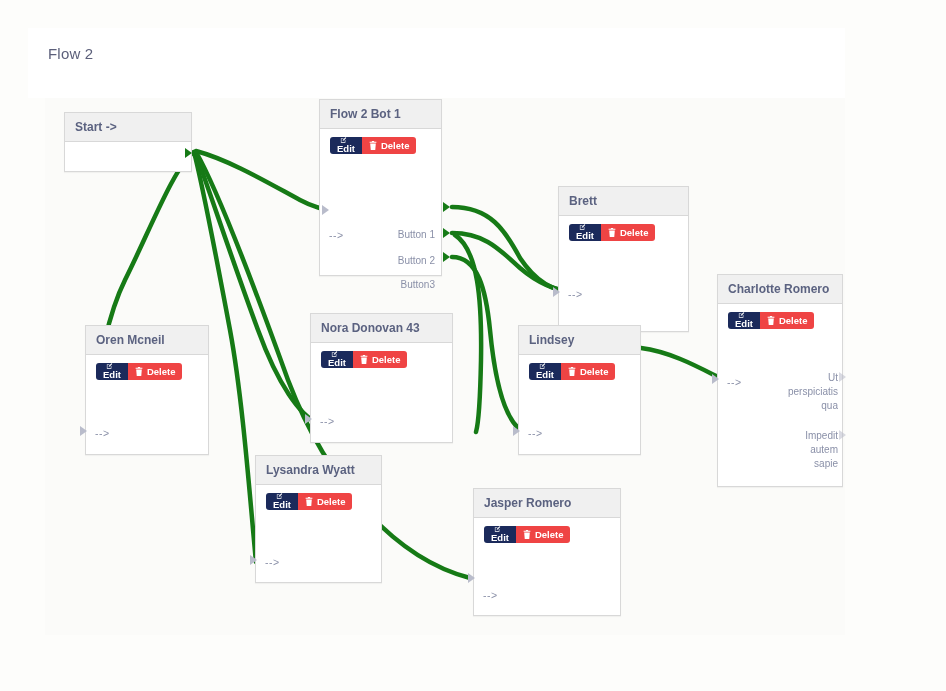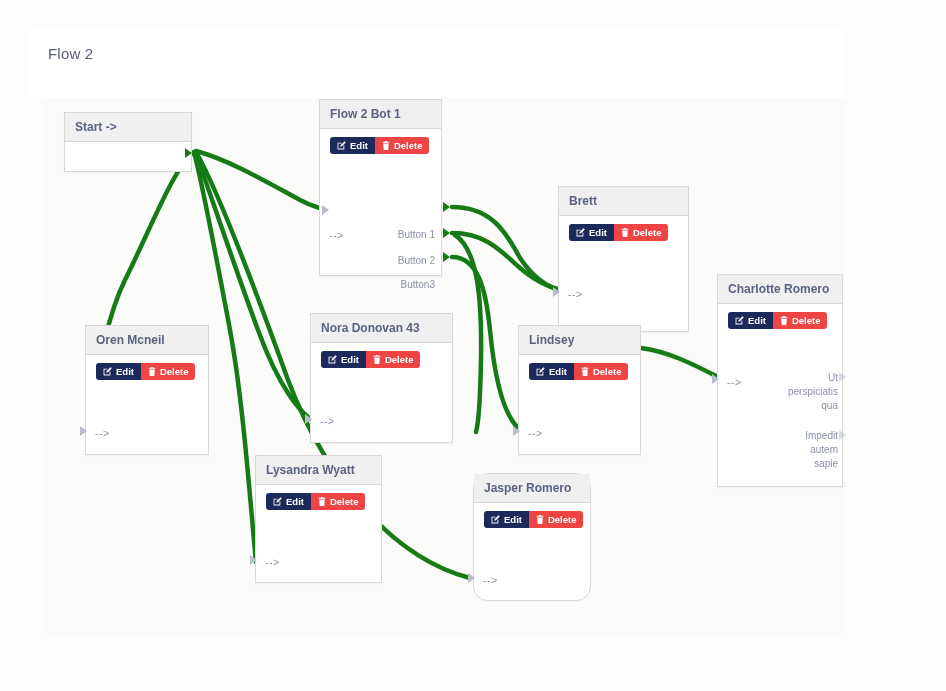--- a/index.html
+++ b/index.html
@@ -46,21 +46,21 @@
     white-space:nowrap;overflow:hidden;
   }
   .node-body{position:relative;}
   .btn-row{padding:8px 10px 0 10px;display:flex;}
   .btn{
     display:inline-flex;align-items:center;
     height:17px;padding:0 7px;
     font-size:9.5px;font-weight:bold;color:#ffffff;
     white-space:nowrap;
   }
-  .btn-edit{background:#1b2a5b;border-radius:3px 0 0 3px;}
+  .btn-edit{background:#1b2a5b;border-radius:3px 0 0 3px;flex-direction:column;}
   .btn-delete{background:#ef4444;border-radius:0 3px 3px 0;}
   .btn svg{margin-right:4px;}
 
   
   .port-in{
     position:absolute;
     font-size:10.5px;color:#8a90a8;letter-spacing:.5px;
   }
   .port-out{
     position:absolute;right:6px;
@@ -256,21 +256,21 @@
             <path fill="#fff" d="M5 0h4v1.5h4V3H1V1.5h4zM2 4.5h10L11 16H3z"></path>
           </svg>
           <span>Delete</span>
         </span>
       </div>
       <div class="port-in" style="left:9px;top:72px;">--&gt;</div>
     </div>
   </div>
   <div class="marker marker-grey" style="left:513px;top:426px;"></div>
 
-  <div class="node" style="left:473px;top:473px;width:118px;height:128px;border-radius:15px;">
+  <div class="node" style="left:473px;top:488px;width:148px;height:128px;">
     <div class="node-header">Jasper Romero</div>
     <div class="node-body" style="height:99px;">
       <div class="btn-row">
         <span class="btn btn-edit">
           <svg width="9" height="9" viewBox="0 0 16 16">
             <path fill="#fff" d="M1 3h7v1.5H2.5v9h9V8H13v7H1z"></path>
             <path fill="#fff" d="M14.8 1.2a1.6 1.6 0 0 0-2.3 0L6.6 7.1l-.7 2.9 2.9-.7 5.9-5.9a1.6 1.6 0 0 0 .1-2.2z"></path>
           </svg>
           <span>Edit</span>
         </span>

